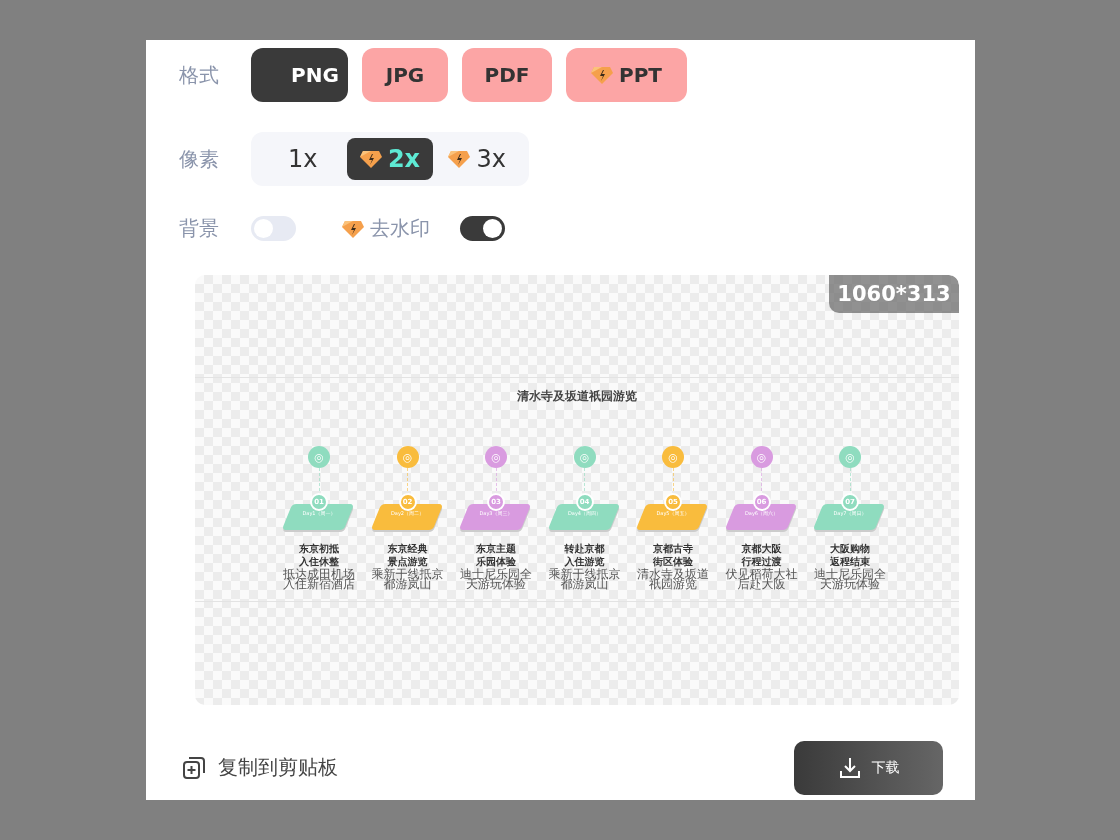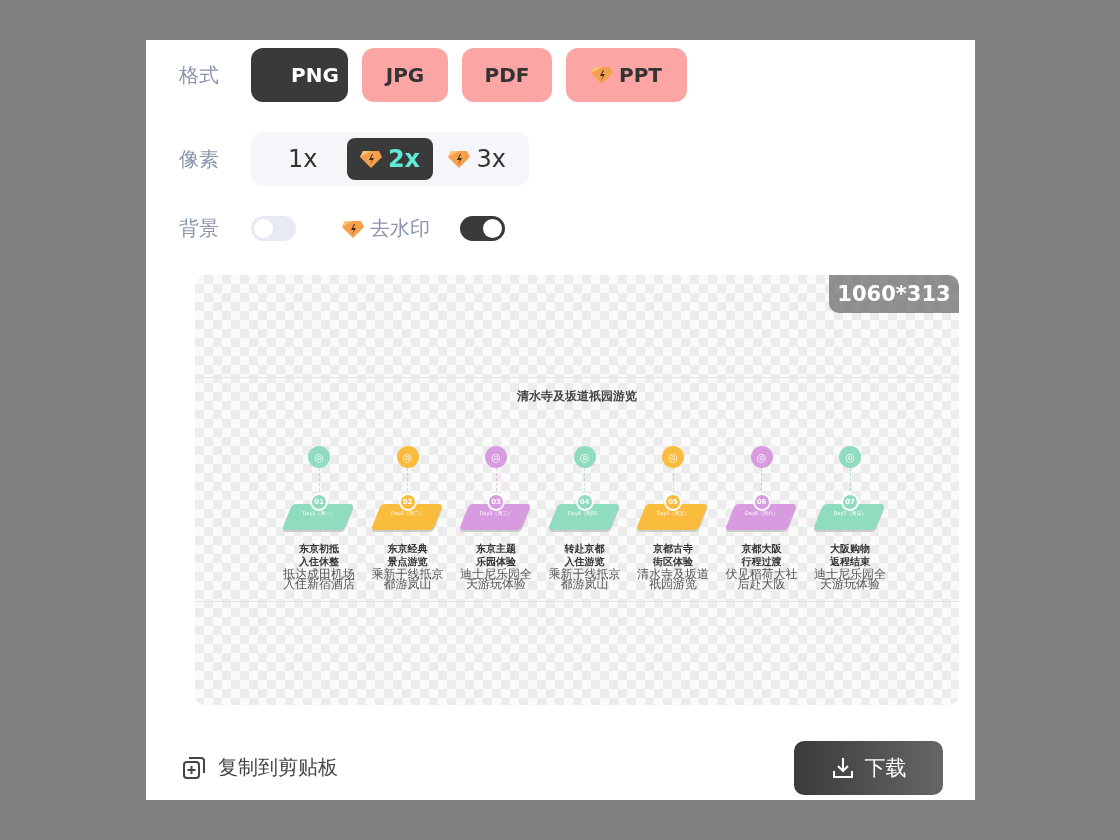--- a/index.html
+++ b/index.html
@@ -41,21 +41,21 @@
   .step .ic { position: absolute; left: 33px; top: 0; width: 22px; height: 22px; border-radius: 50%; display: flex; align-items: center; justify-content: center; color: #fff; font-size: 11px; }
   .step .stem { position: absolute; left: 43.5px; top: 22px; width: 1px; height: 28px; border-left: 1px dashed; opacity: .6; }
   .step .card { position: absolute; left: 4px; top: 58px; width: 62px; height: 26px; transform: skewX(-22deg); border-radius: 4px; box-shadow: 1px 2px 0 #ccc; left: 12px; }
   .step .card-lbl { position: absolute; top: 64px; left: 0; width: 88px; text-align: center; color: #fff; font-size: 5px; }
   .step .num { position: absolute; left: 35px; top: 47px; width: 18px; height: 18px; border-radius: 50%; border: 2px solid #fff; color: #fff; font-size: 7px; font-weight: bold; display: flex; align-items: center; justify-content: center; }
   .step .t { position: absolute; top: 96px; left: 0; width: 88px; text-align: center; font-size: 10px; font-weight: bold; color: #333; line-height: 13px; }
   .step .d { position: absolute; top: 123px; left: 4px; width: 80px; text-align: center; font-size: 12px; color: #555; line-height: 10px; }
 
   .copy-btn { position: absolute; left: 36px; top: 714px; display: flex; align-items: center; color: #444; font-size: 20px; cursor: pointer; }
   .copy-btn svg { margin-right: 10px; }
-  .dl-btn { position: absolute; left: 648px; top: 701px; width: 149px; height: 54px; border-radius: 10px; background: linear-gradient(90deg, #3a3a3a, #666); color: #fff; font-size: 21px; display: flex; align-items: center; justify-content: center; cursor: pointer; }
+  .dl-btn { position: absolute; left: 648px; top: 701px; width: 149px; height: 54px; border-radius: 10px; background: linear-gradient(90deg, #3a3a3a, #666); color: #fff; font-size: 14px; display: flex; align-items: center; justify-content: center; cursor: pointer; }
   .dl-btn svg { margin-right: 10px; }
 </style>
 </head>
 <body>
 
 <div class="panel">
 
   <div class="row" style="top:8px;">
     <span class="row-label">格式</span>
     <div class="fmt-btn active" style="width:97px;padding-left:31px;">

